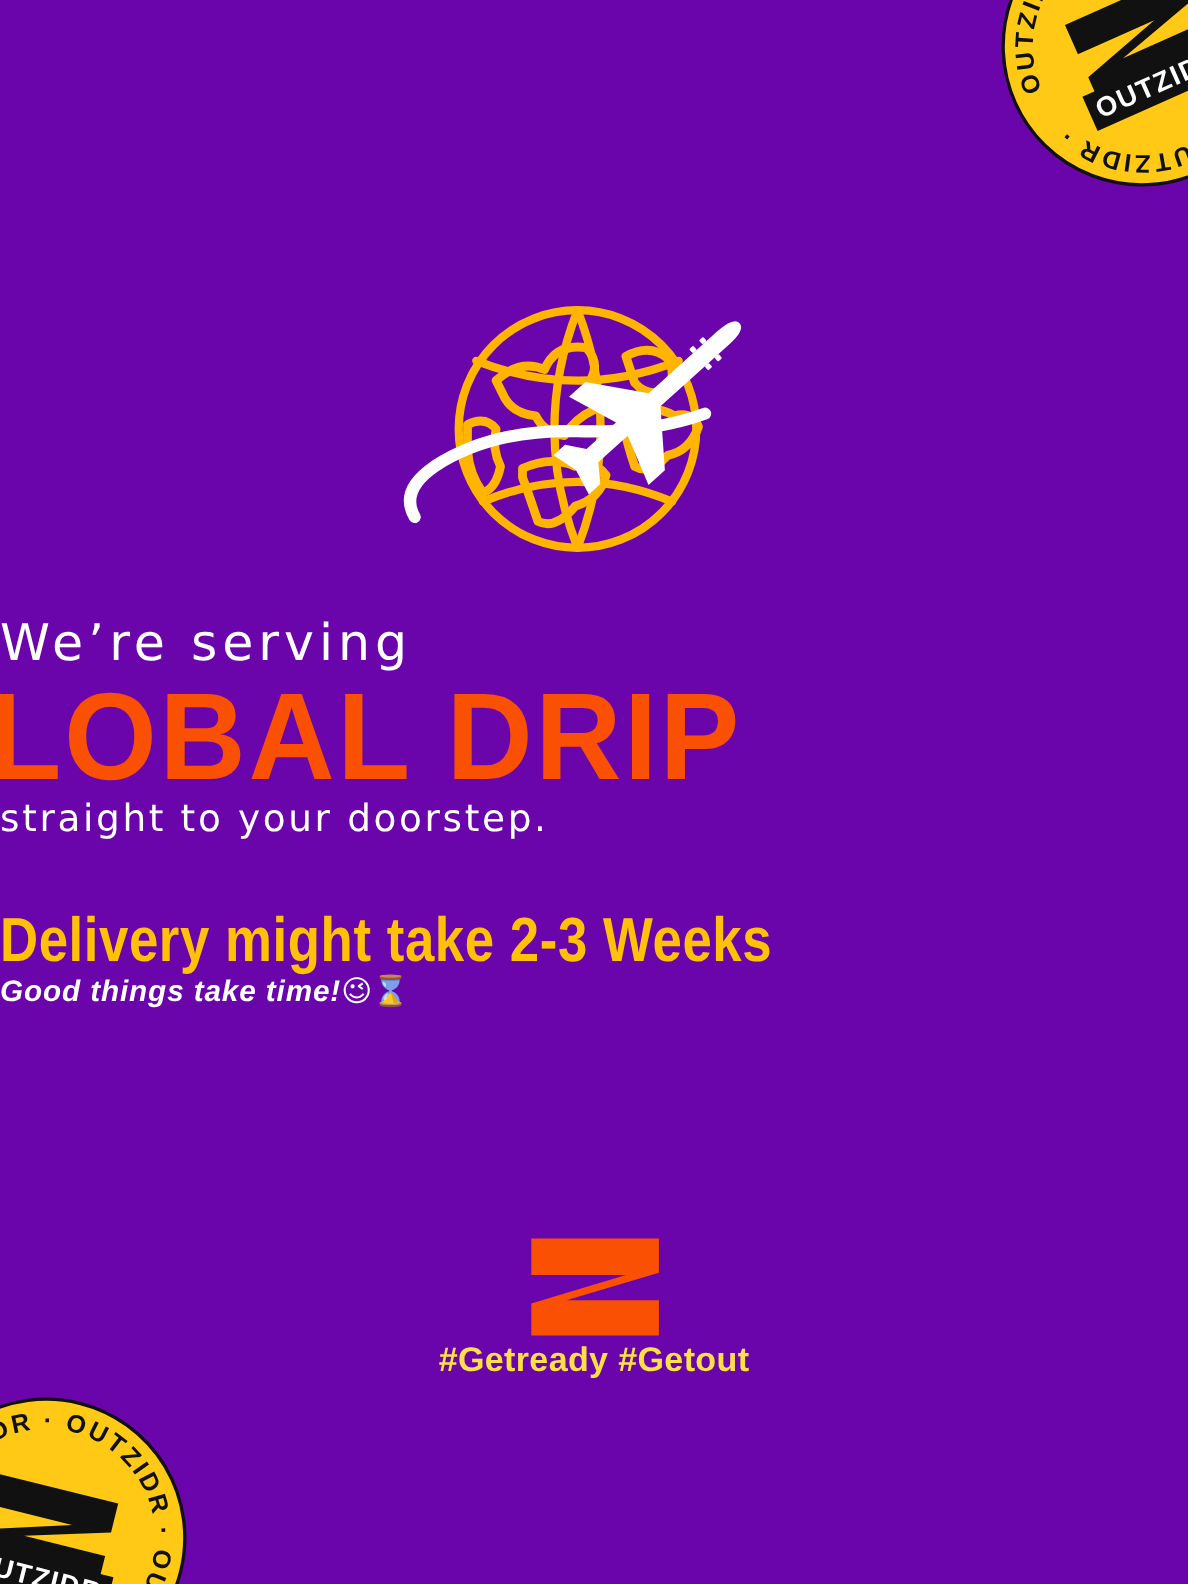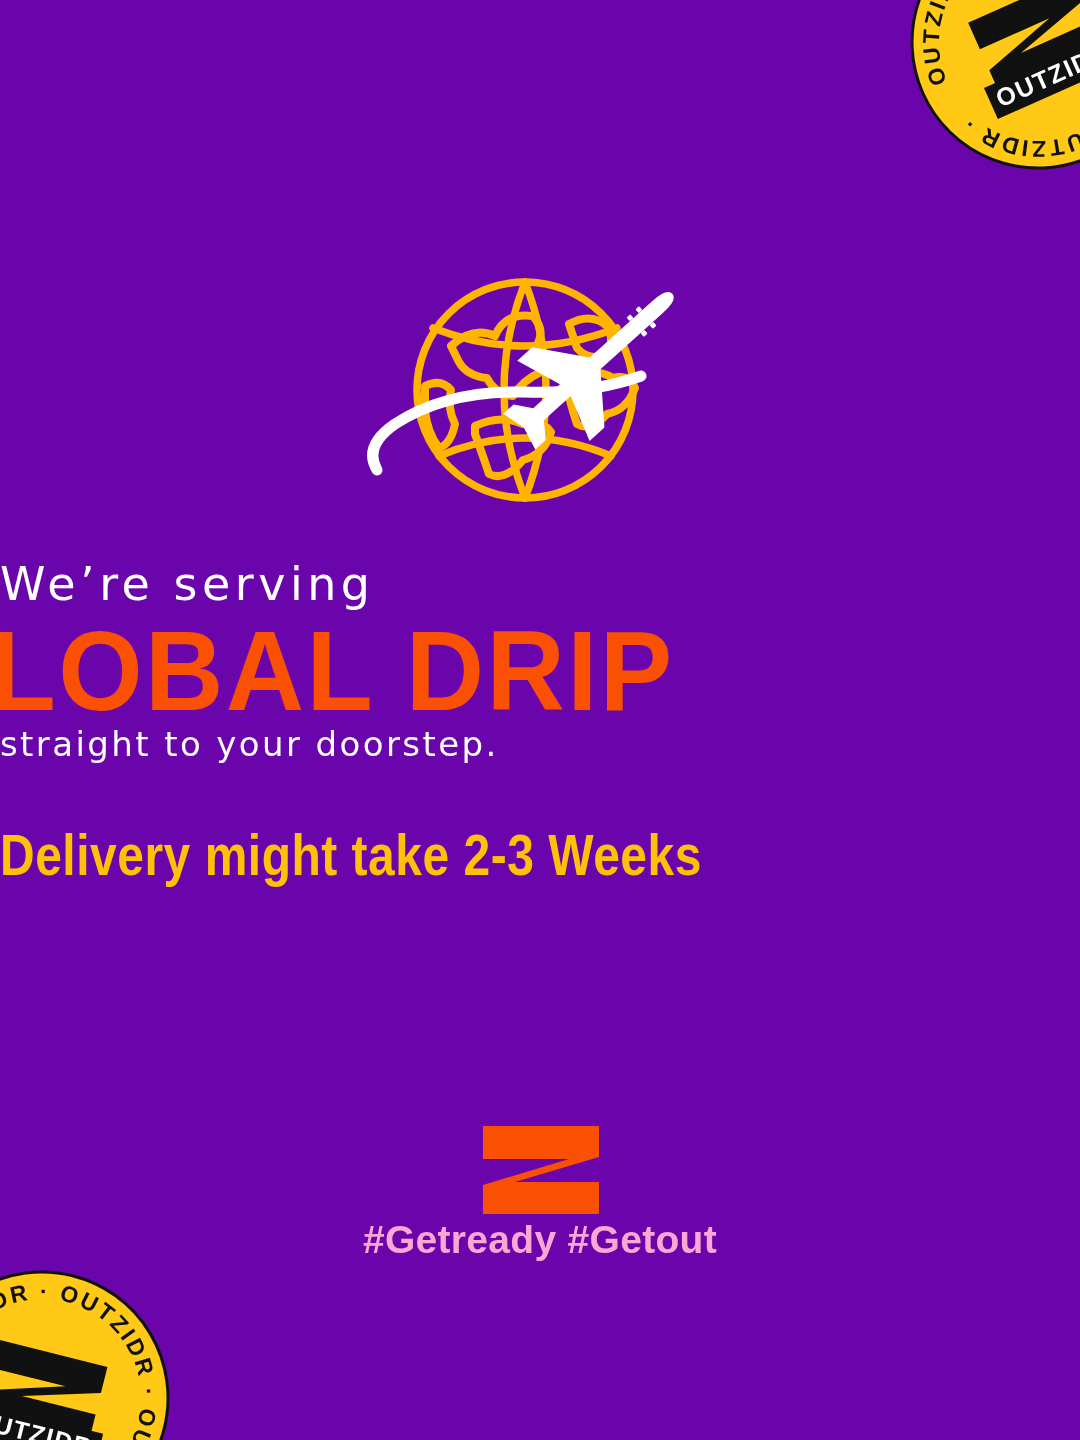--- a/index.html
+++ b/index.html
@@ -112,22 +112,22 @@
     width: 124px;
     height: 92px;
   }
   #brand-logo svg { display: block; }
 
   #hashtags {
     position: absolute;
     top: 1218px;
     width: 1080px;
     text-align: center;
-    color: #f9a8d4;
-    font-size: 39px;
+    color: #fde047;
+    font-size: 31px;
     font-weight: 700;
     letter-spacing: 0.3px;
     font-family: "Liberation Sans", sans-serif;
   }
 
   
   .badge {
     position: absolute;
     width: 260px;
     height: 260px;
@@ -187,20 +187,23 @@
   </div>
 
   <div id="serving-line">We’re serving</div>
 
   <div id="headline">GLOBAL DRIP</div>
 
   <div id="subline">straight to your doorstep.</div>
 
   <div id="delivery-line">Delivery might take 2-3 Weeks</div>
 
+  <div id="tagline">
+    <span>Good things take time!</span><span class="emoji">😉⌛</span>
+  </div>
 
   <div id="brand-logo">
     <svg viewBox="0 0 124 92" xmlns="http://www.w3.org/2000/svg">
       <path d="M4 2 H120 V33 L36 58 H120 V90 H4 V61 L90 35 H4 Z" fill="#FA5004"></path>
     </svg>
   </div>
 
   <div id="hashtags">#Getready #Getout</div>
 
   <div class="badge" id="badge-top-right">

